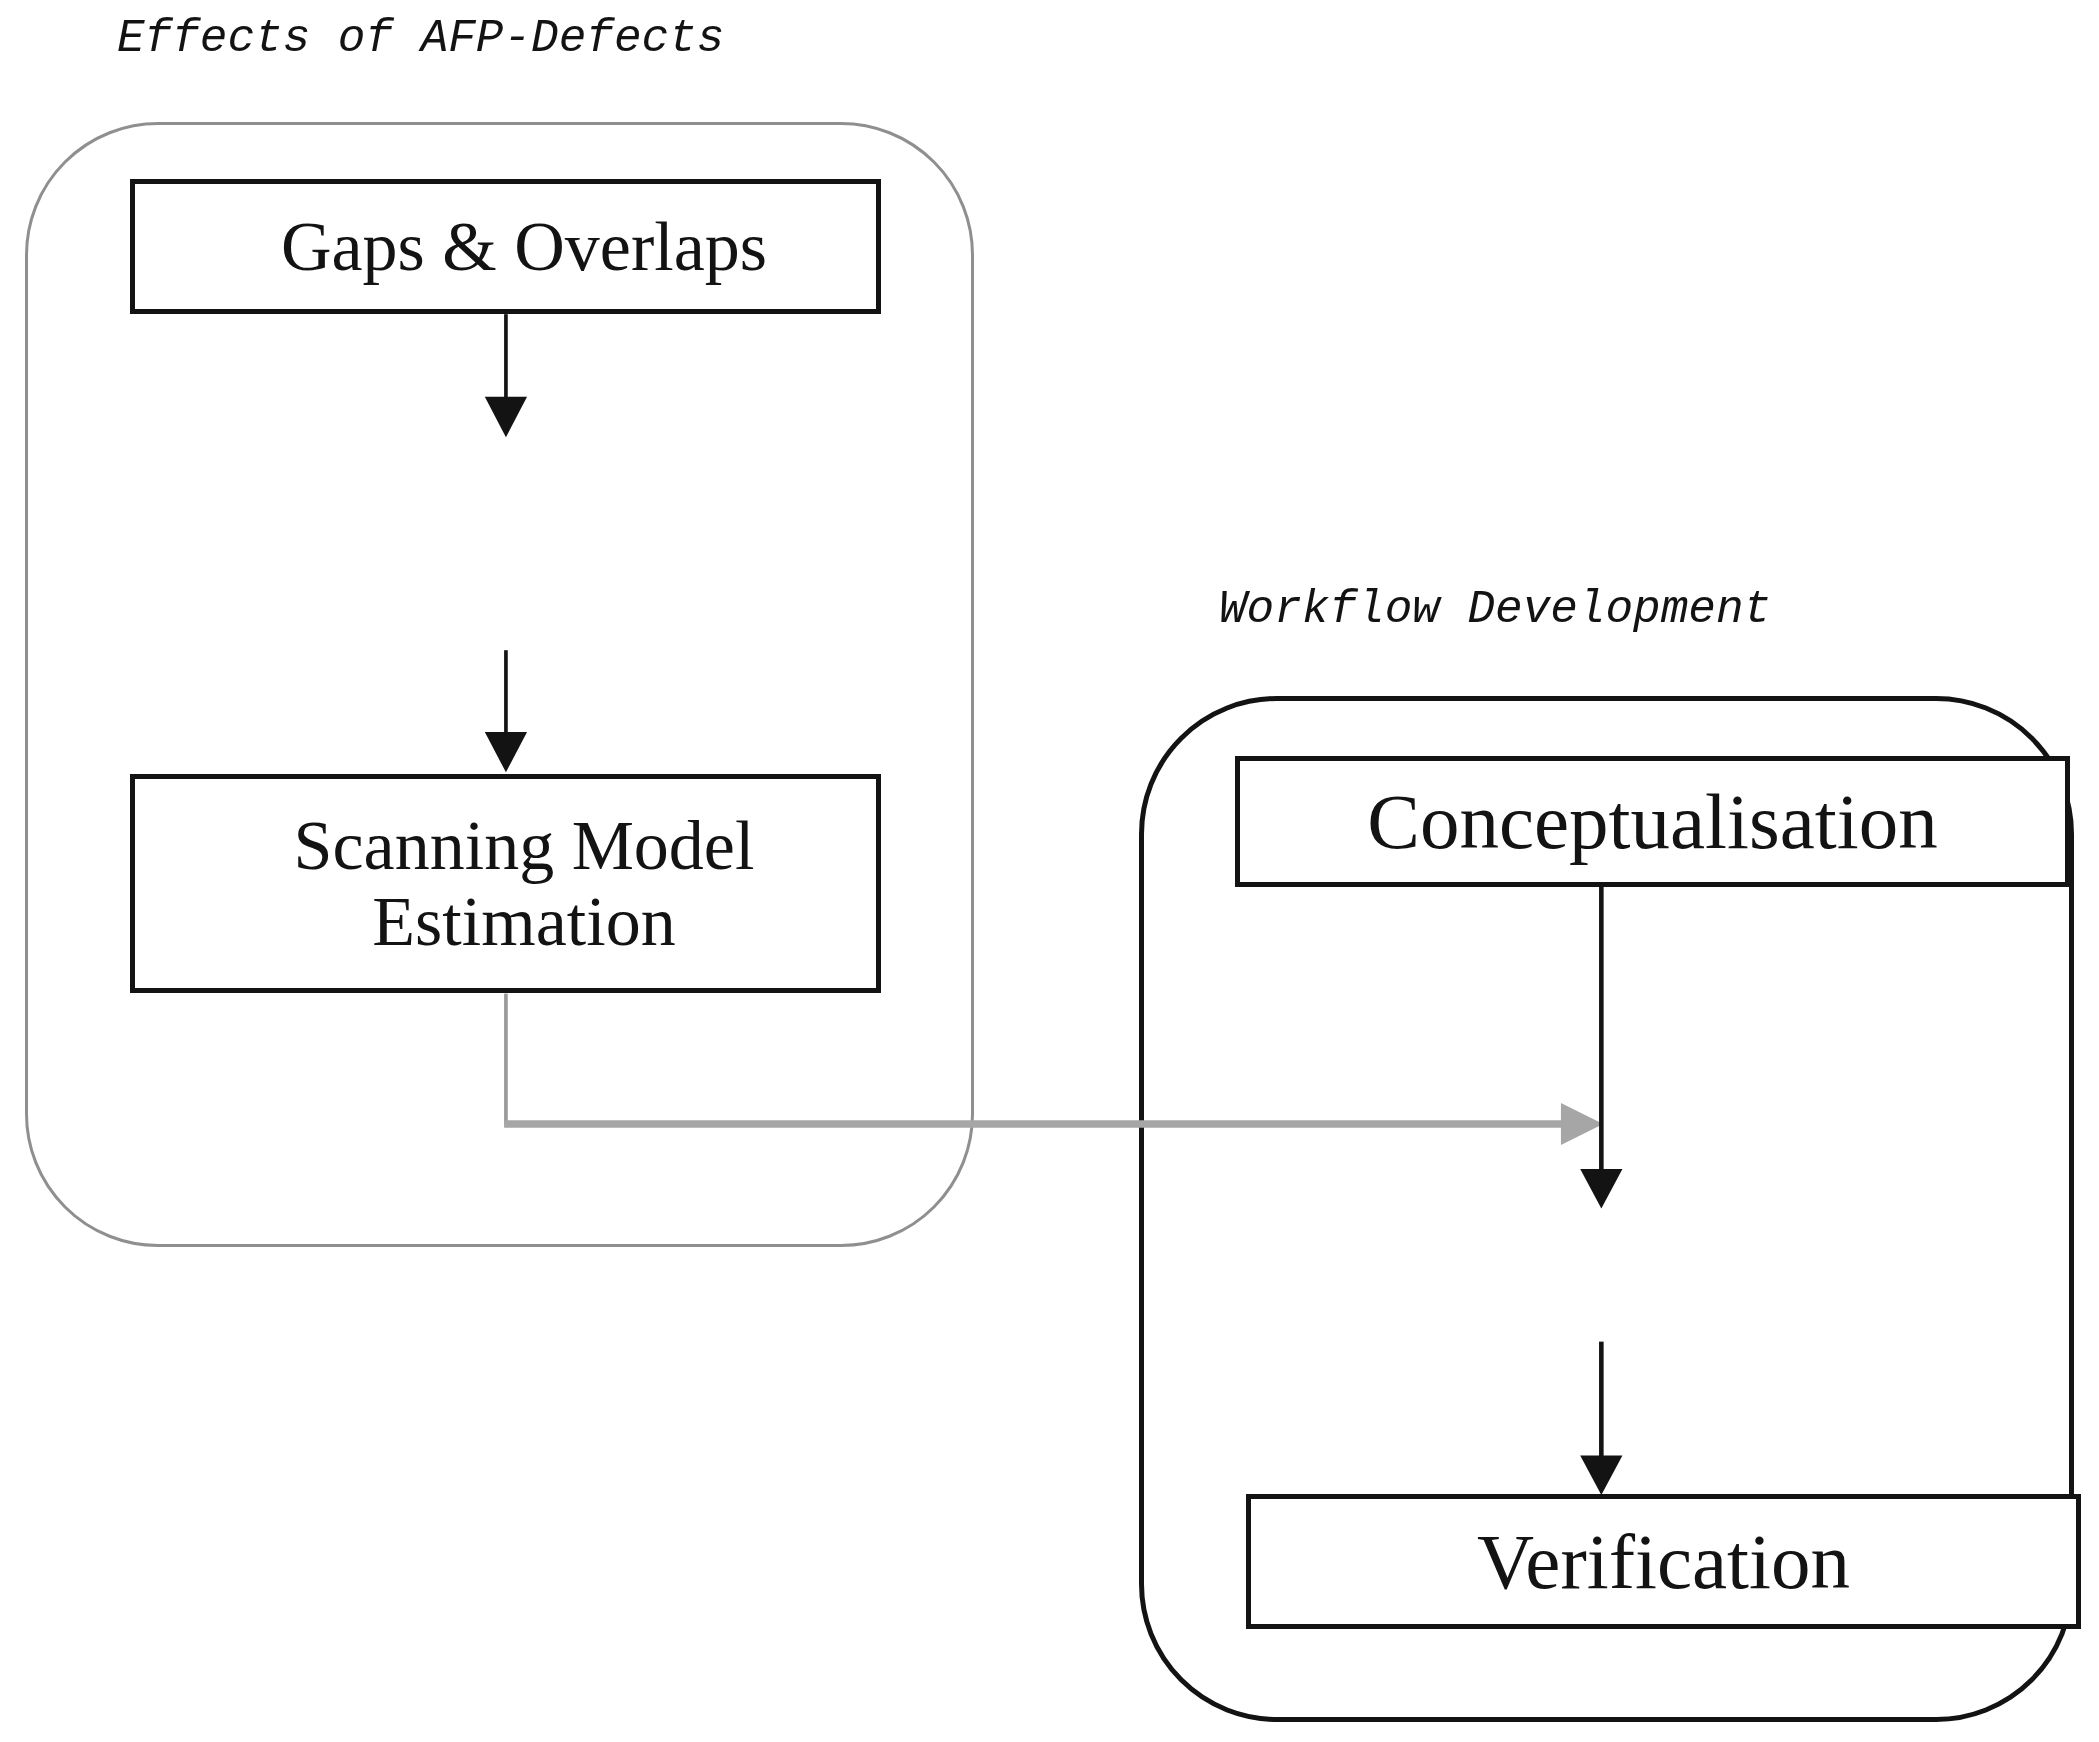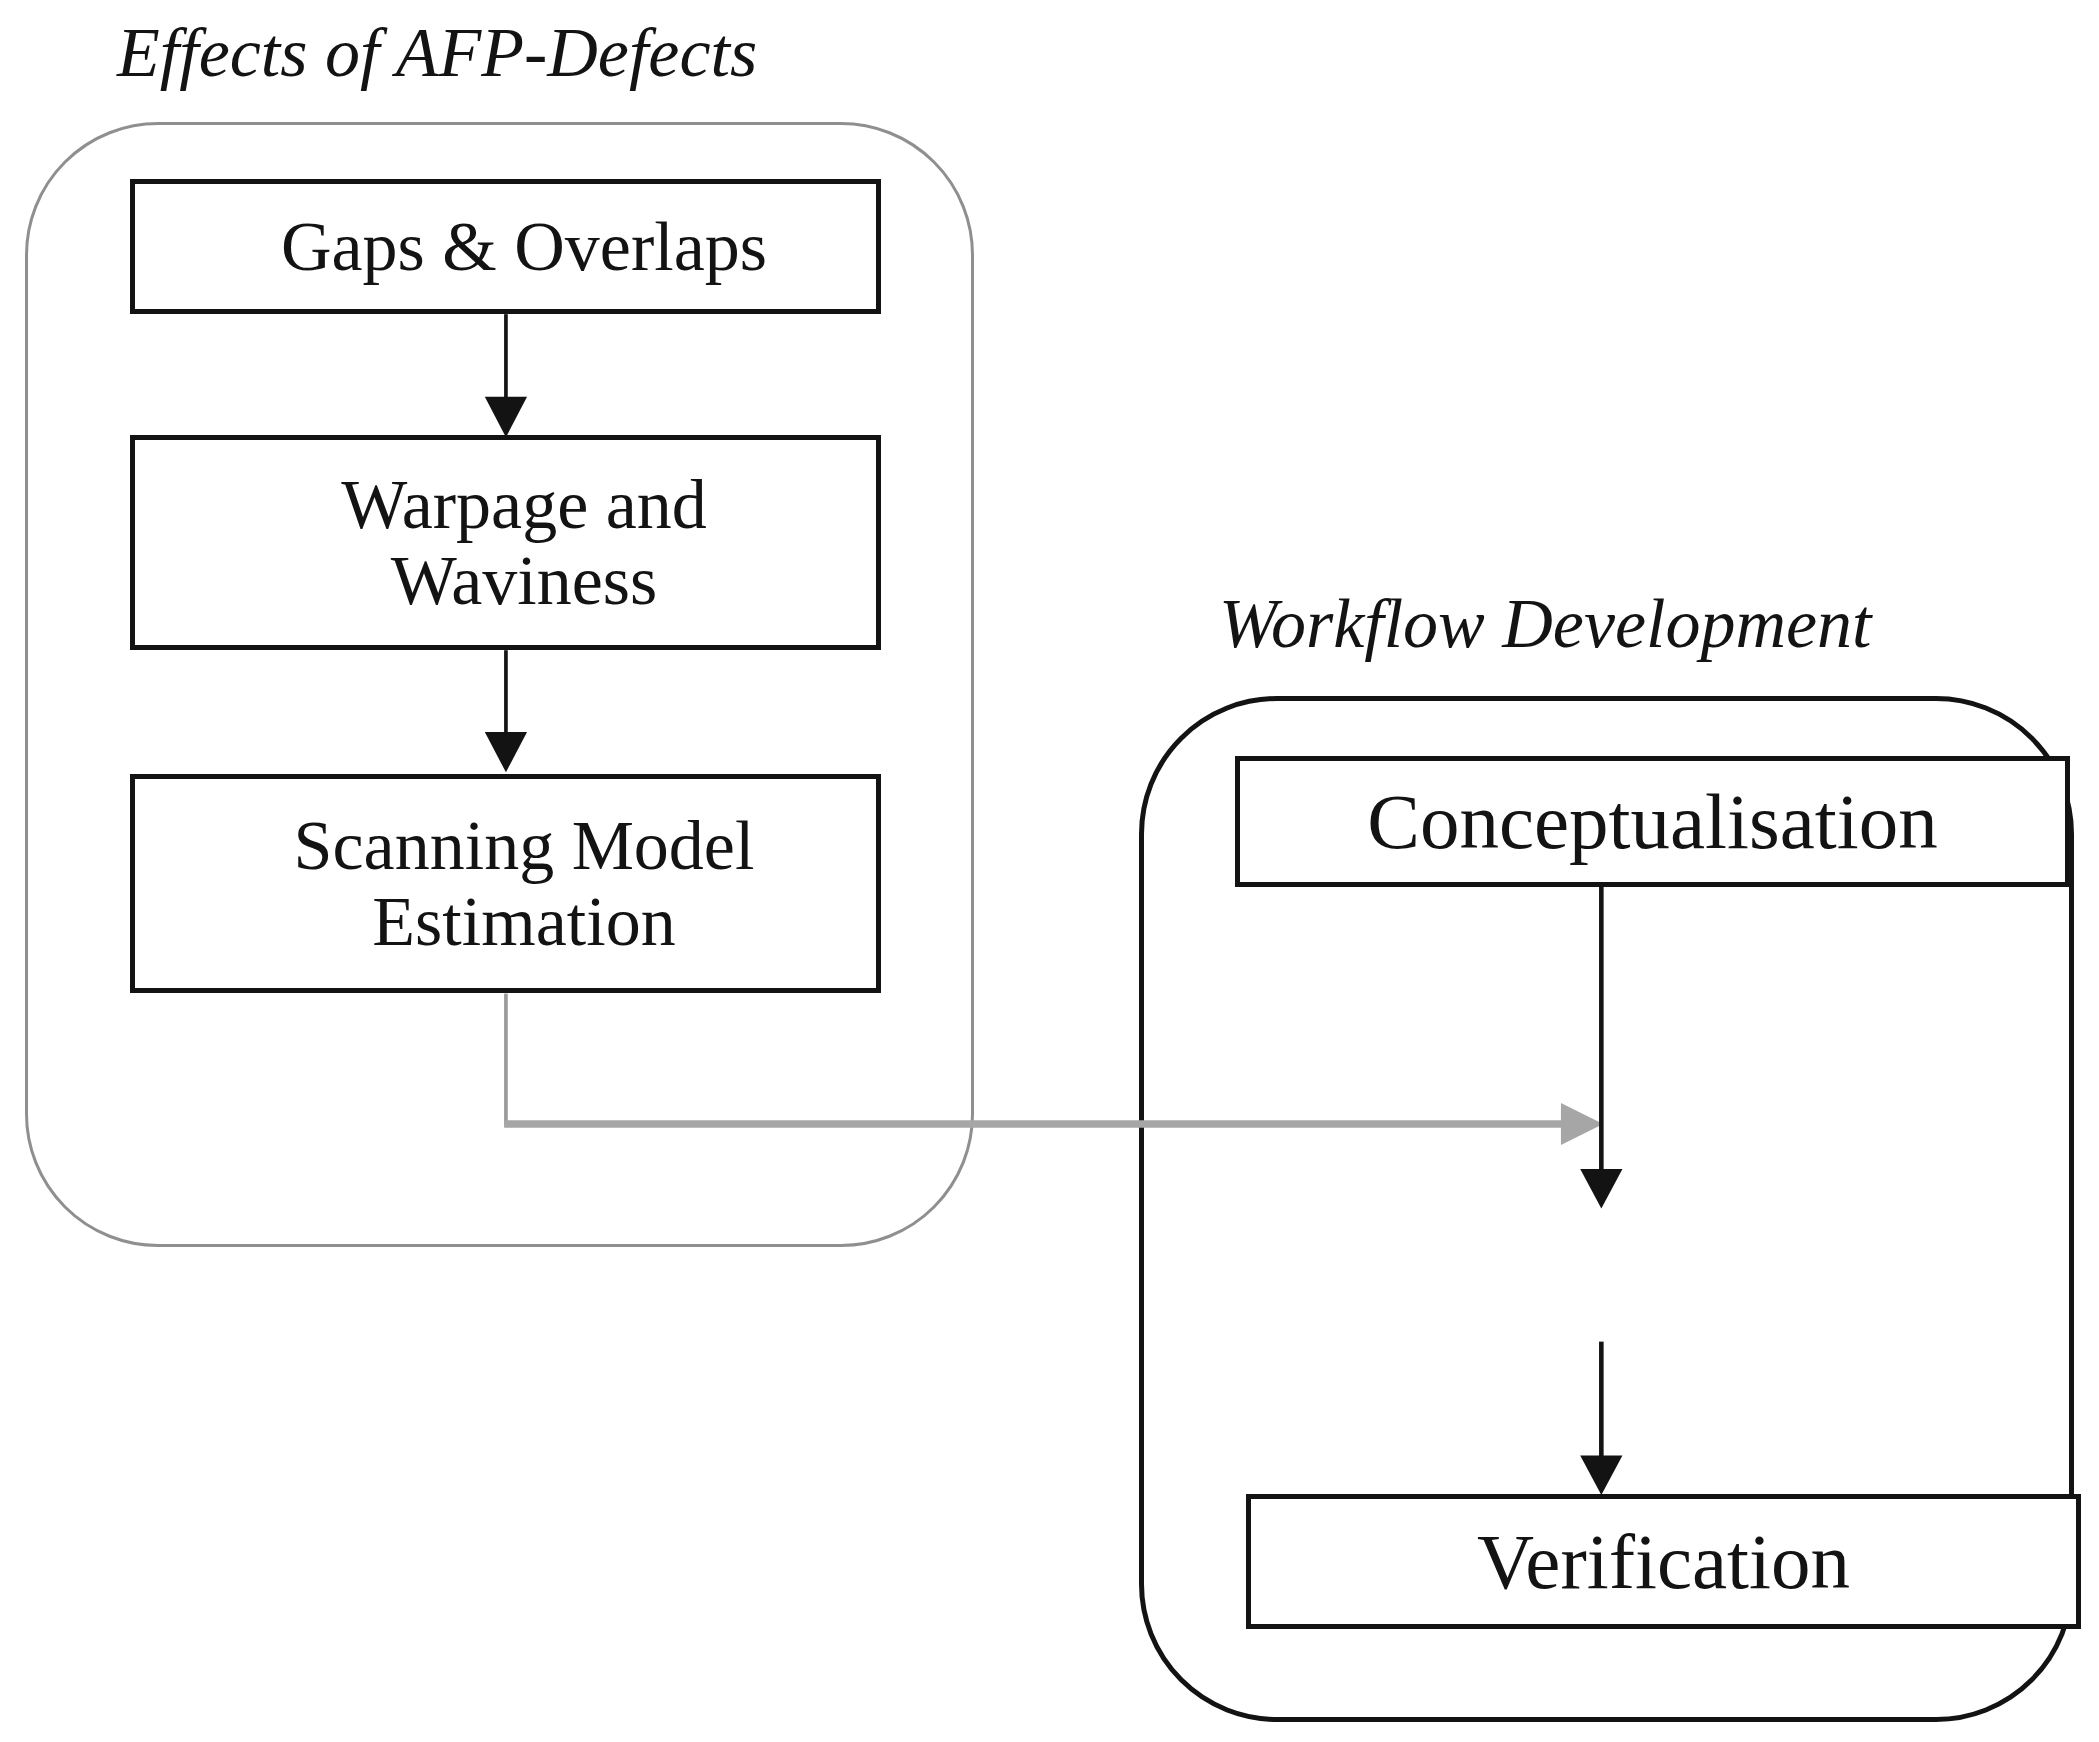--- a/index.html
+++ b/index.html
@@ -30,25 +30,26 @@
     border-radius:133px;
   }
   .group.right{
     left:1139px;top:696px;width:935px;height:1026px;
     border:5.5px solid var(--line-black);
     border-radius:138px;
   }
   .group-title{
     position:absolute;
     font-style:italic;
-    font-size:70px;
+    font-size:46px;
     line-height:1.15;
     text-align:left;
     white-space:nowrap;
     color:var(--text);
+    font-family:Liberation Mono, monospace;
   }
   .group-title.left{left:117px;top:13px;width:735px;}
   .group-title.right{left:1219px;top:584px;width:735px;}
   .node{
     position:absolute;
     box-sizing:border-box;
     background:var(--background);
     border:5.5px solid var(--line-black);
     display:flex;align-items:center;justify-content:center;
     text-align:center;
@@ -88,23 +89,20 @@
 <body>
 
 <div class="canvas">
 
   <div class="group left"></div>
   <div class="group-title left">Effects of AFP-Defects</div>
 
   <div class="node nleft n-gaps">
     <span class="lbl">Gaps &amp; Overlaps</span>
   </div>
-  <div class="node nleft n-warp">
-    <span class="lbl">Warpage and Waviness</span>
-  </div>
   <div class="node nleft n-scan">
     <span class="lbl">Scanning Model Estimation</span>
   </div>
 
   <div class="group right"></div>
   <div class="group-title right">Workflow Development</div>
 
   <div class="node nright n-conc">
     <span class="lbl">Conceptualisation</span>
   </div>

